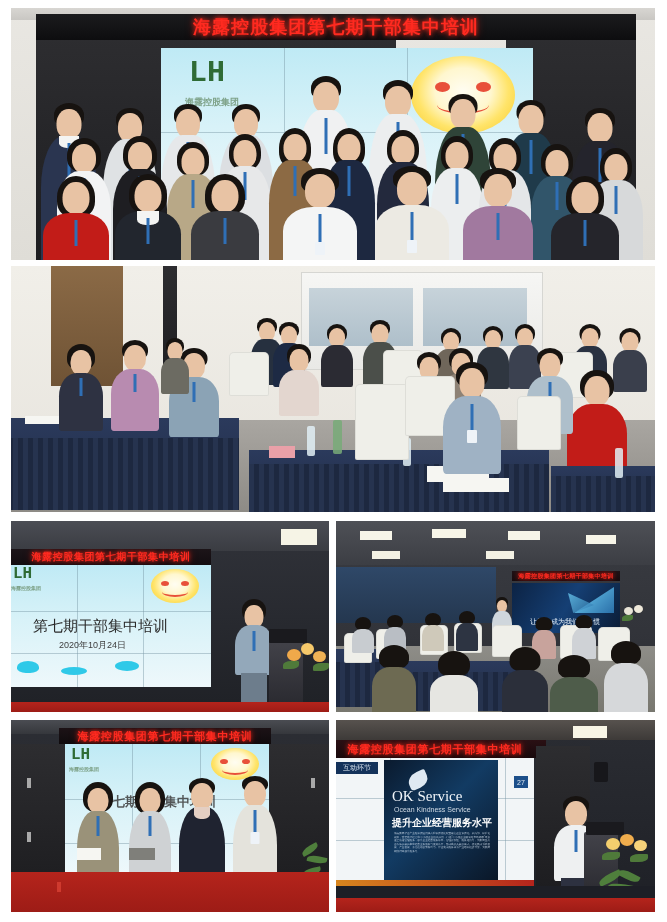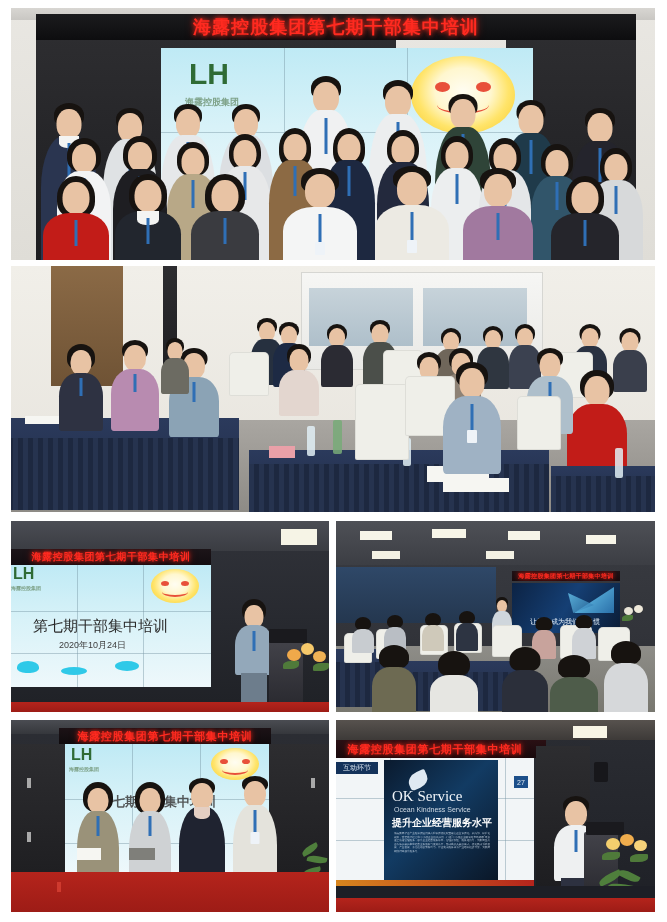--- a/index.html
+++ b/index.html
@@ -19,21 +19,21 @@
   .led{position:absolute;background:linear-gradient(180deg,#1b1b1d,#0d0d0f);
        display:flex;align-items:center;justify-content:center;overflow:hidden;}
   .led span{
     color:#ff2a20;font-weight:700;letter-spacing:.06em;white-space:nowrap;
     text-shadow:0 0 4px rgba(255,40,25,.95),0 0 9px rgba(255,40,25,.55);
     font-family:"DejaVu Sans","Liberation Sans",sans-serif;
   }
   .screenwall{position:absolute;background:linear-gradient(180deg,#bfeaf5 0%,#d8f2f8 45%,#eef8fb 100%);overflow:hidden;}
   .screenwall .seam-v{position:absolute;top:0;bottom:0;width:1px;background:rgba(120,150,165,.45);}
   .screenwall .seam-h{position:absolute;left:0;right:0;height:1px;background:rgba(120,150,165,.45);}
-  .lhlogo{position:absolute;color:#2f6b35;font-weight:700;font-family:Liberation Sans, sans-serif;line-height:.9;}
+  .lhlogo{position:absolute;color:#2f6b35;font-weight:700;font-family:Liberation Mono, monospace;line-height:.9;}
   .lhsub{position:absolute;color:#7fa38a;font-weight:700;}
   .smiley{position:absolute;border-radius:50%;
     background:radial-gradient(ellipse at 50% 45%,#fffdf2 0%,#fff7cf 38%,#ffe46a 62%,#f7c721 100%);}
   .smiley .eye{position:absolute;border-radius:50%;background:#e8503a;}
   .smiley .mouth{position:absolute;border-bottom:2px solid #e8503a;border-radius:0 0 60% 60%;}
   .floor{position:absolute;left:0;right:0;bottom:0;background:linear-gradient(180deg,#b9b6b1,#a9a6a1);}
   .redcarpet{position:absolute;left:0;right:0;background:linear-gradient(180deg,#b5241c,#9d1c16);}
 
   
   .p{position:absolute;}

